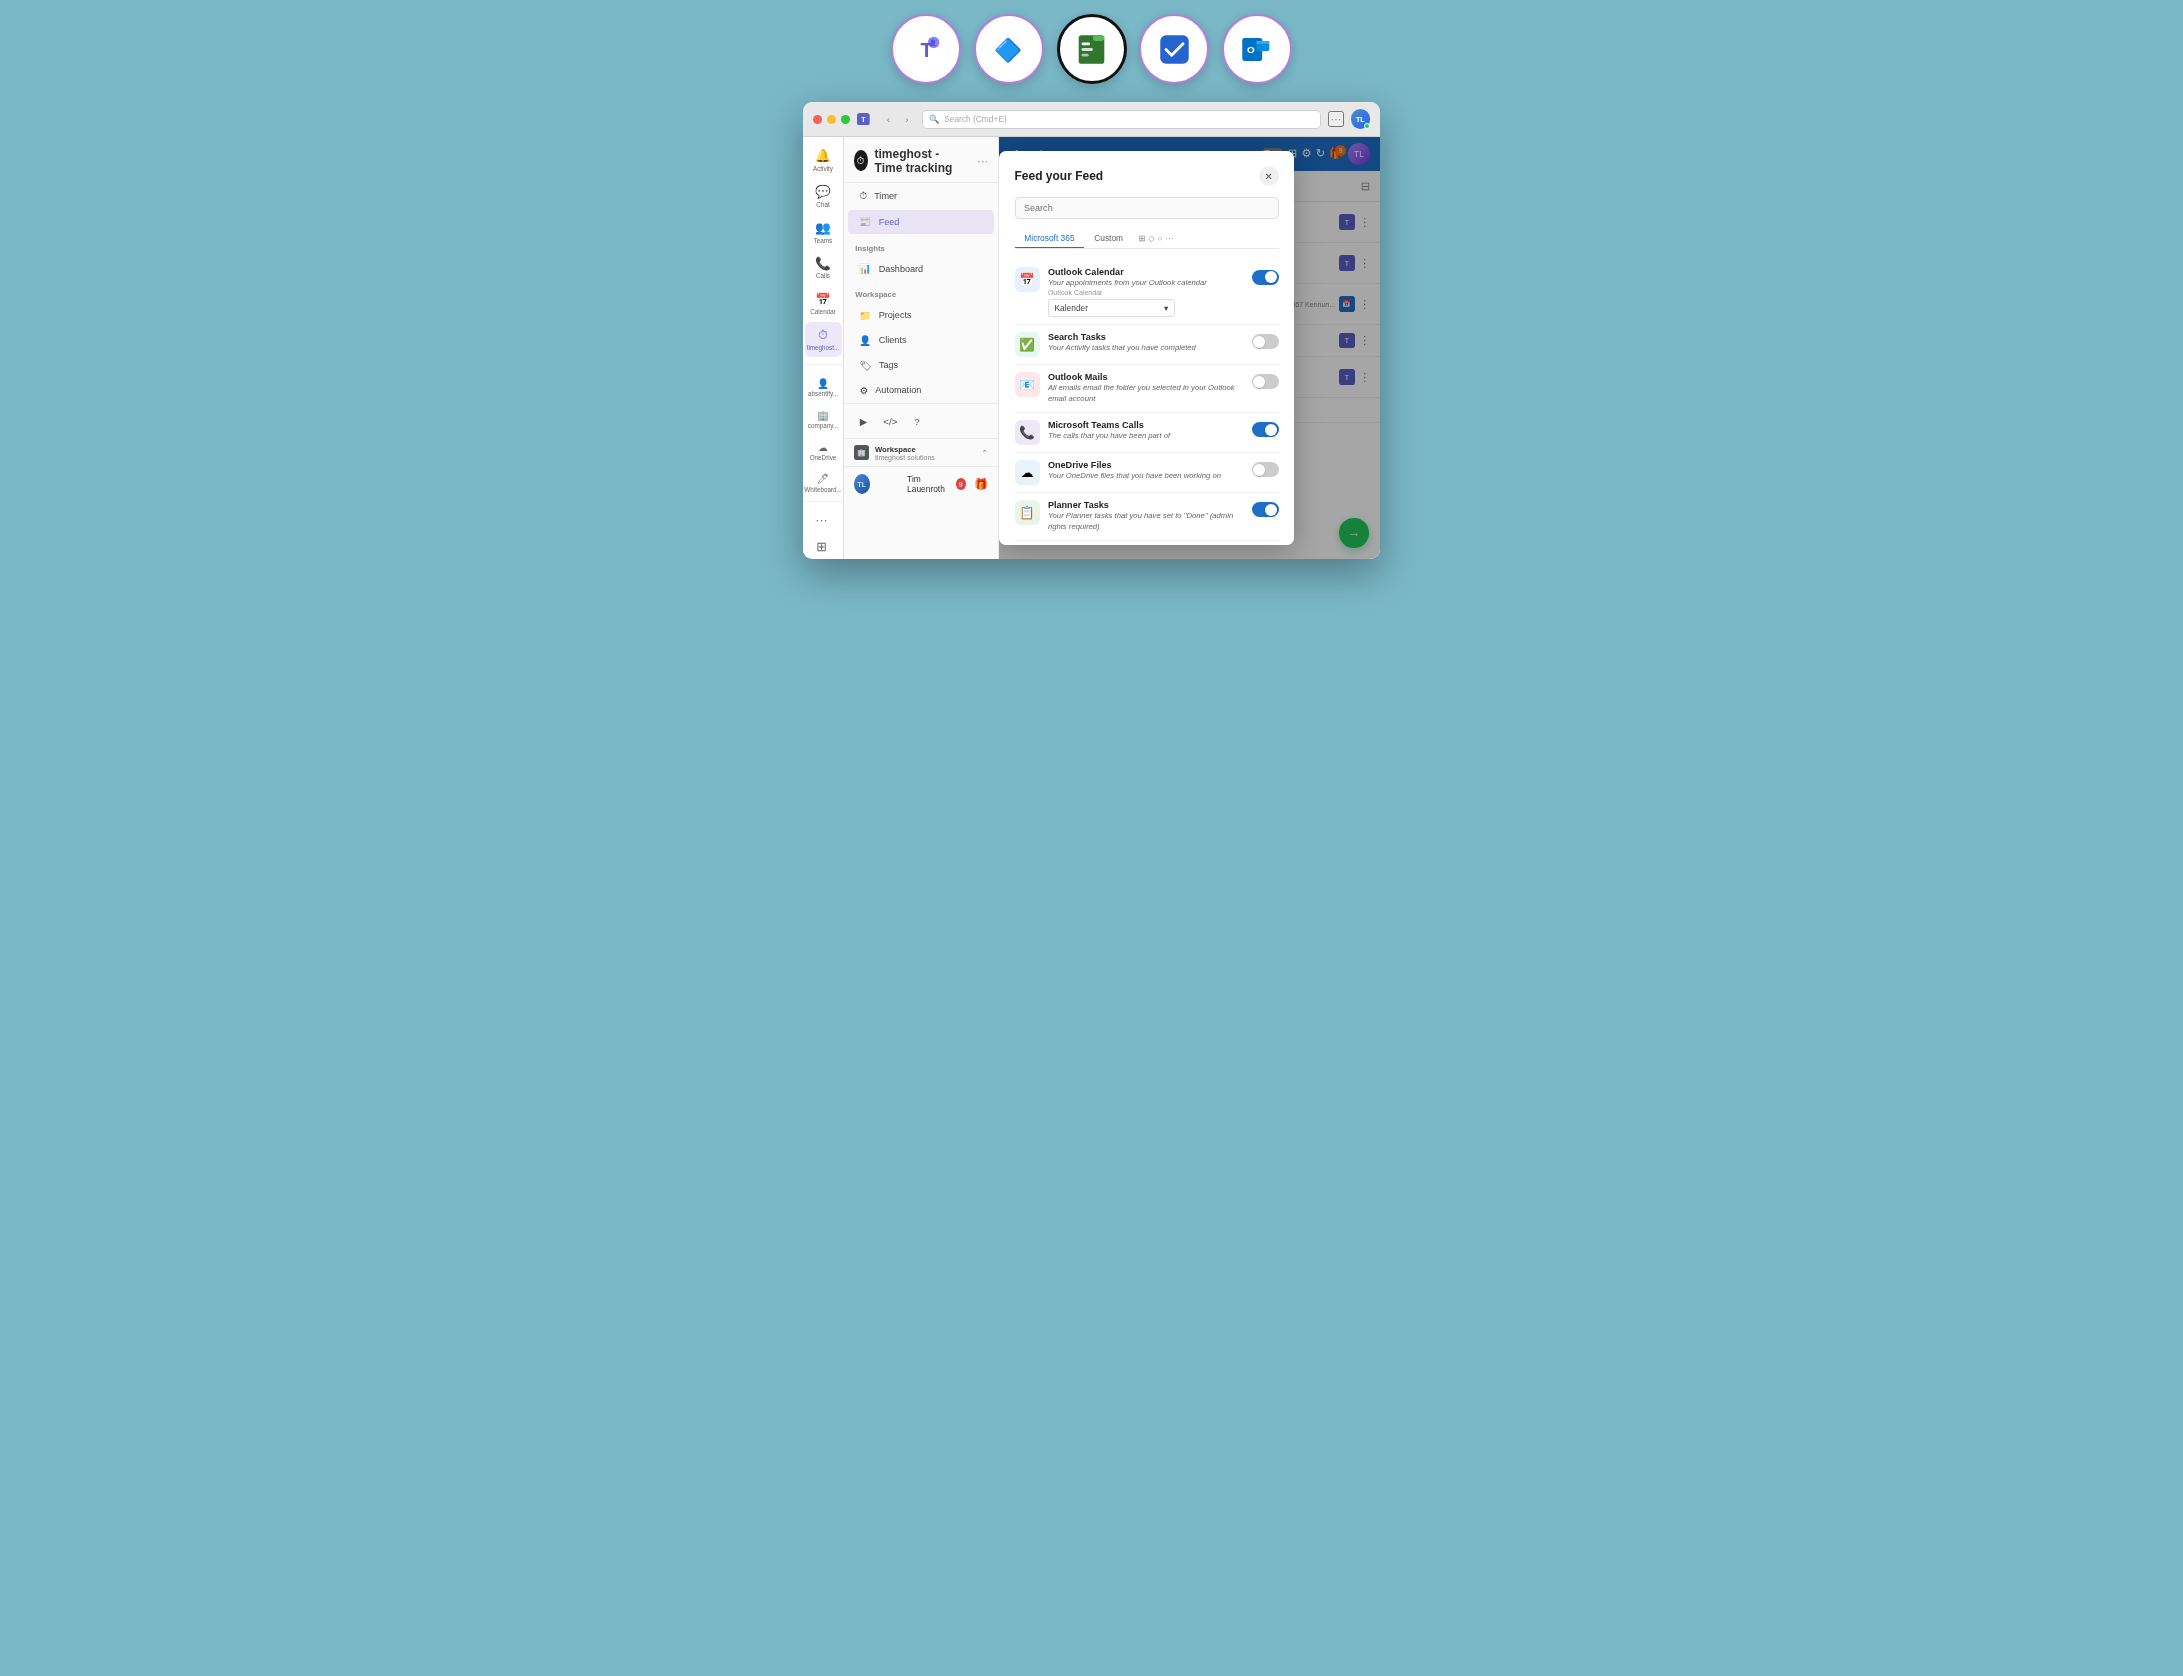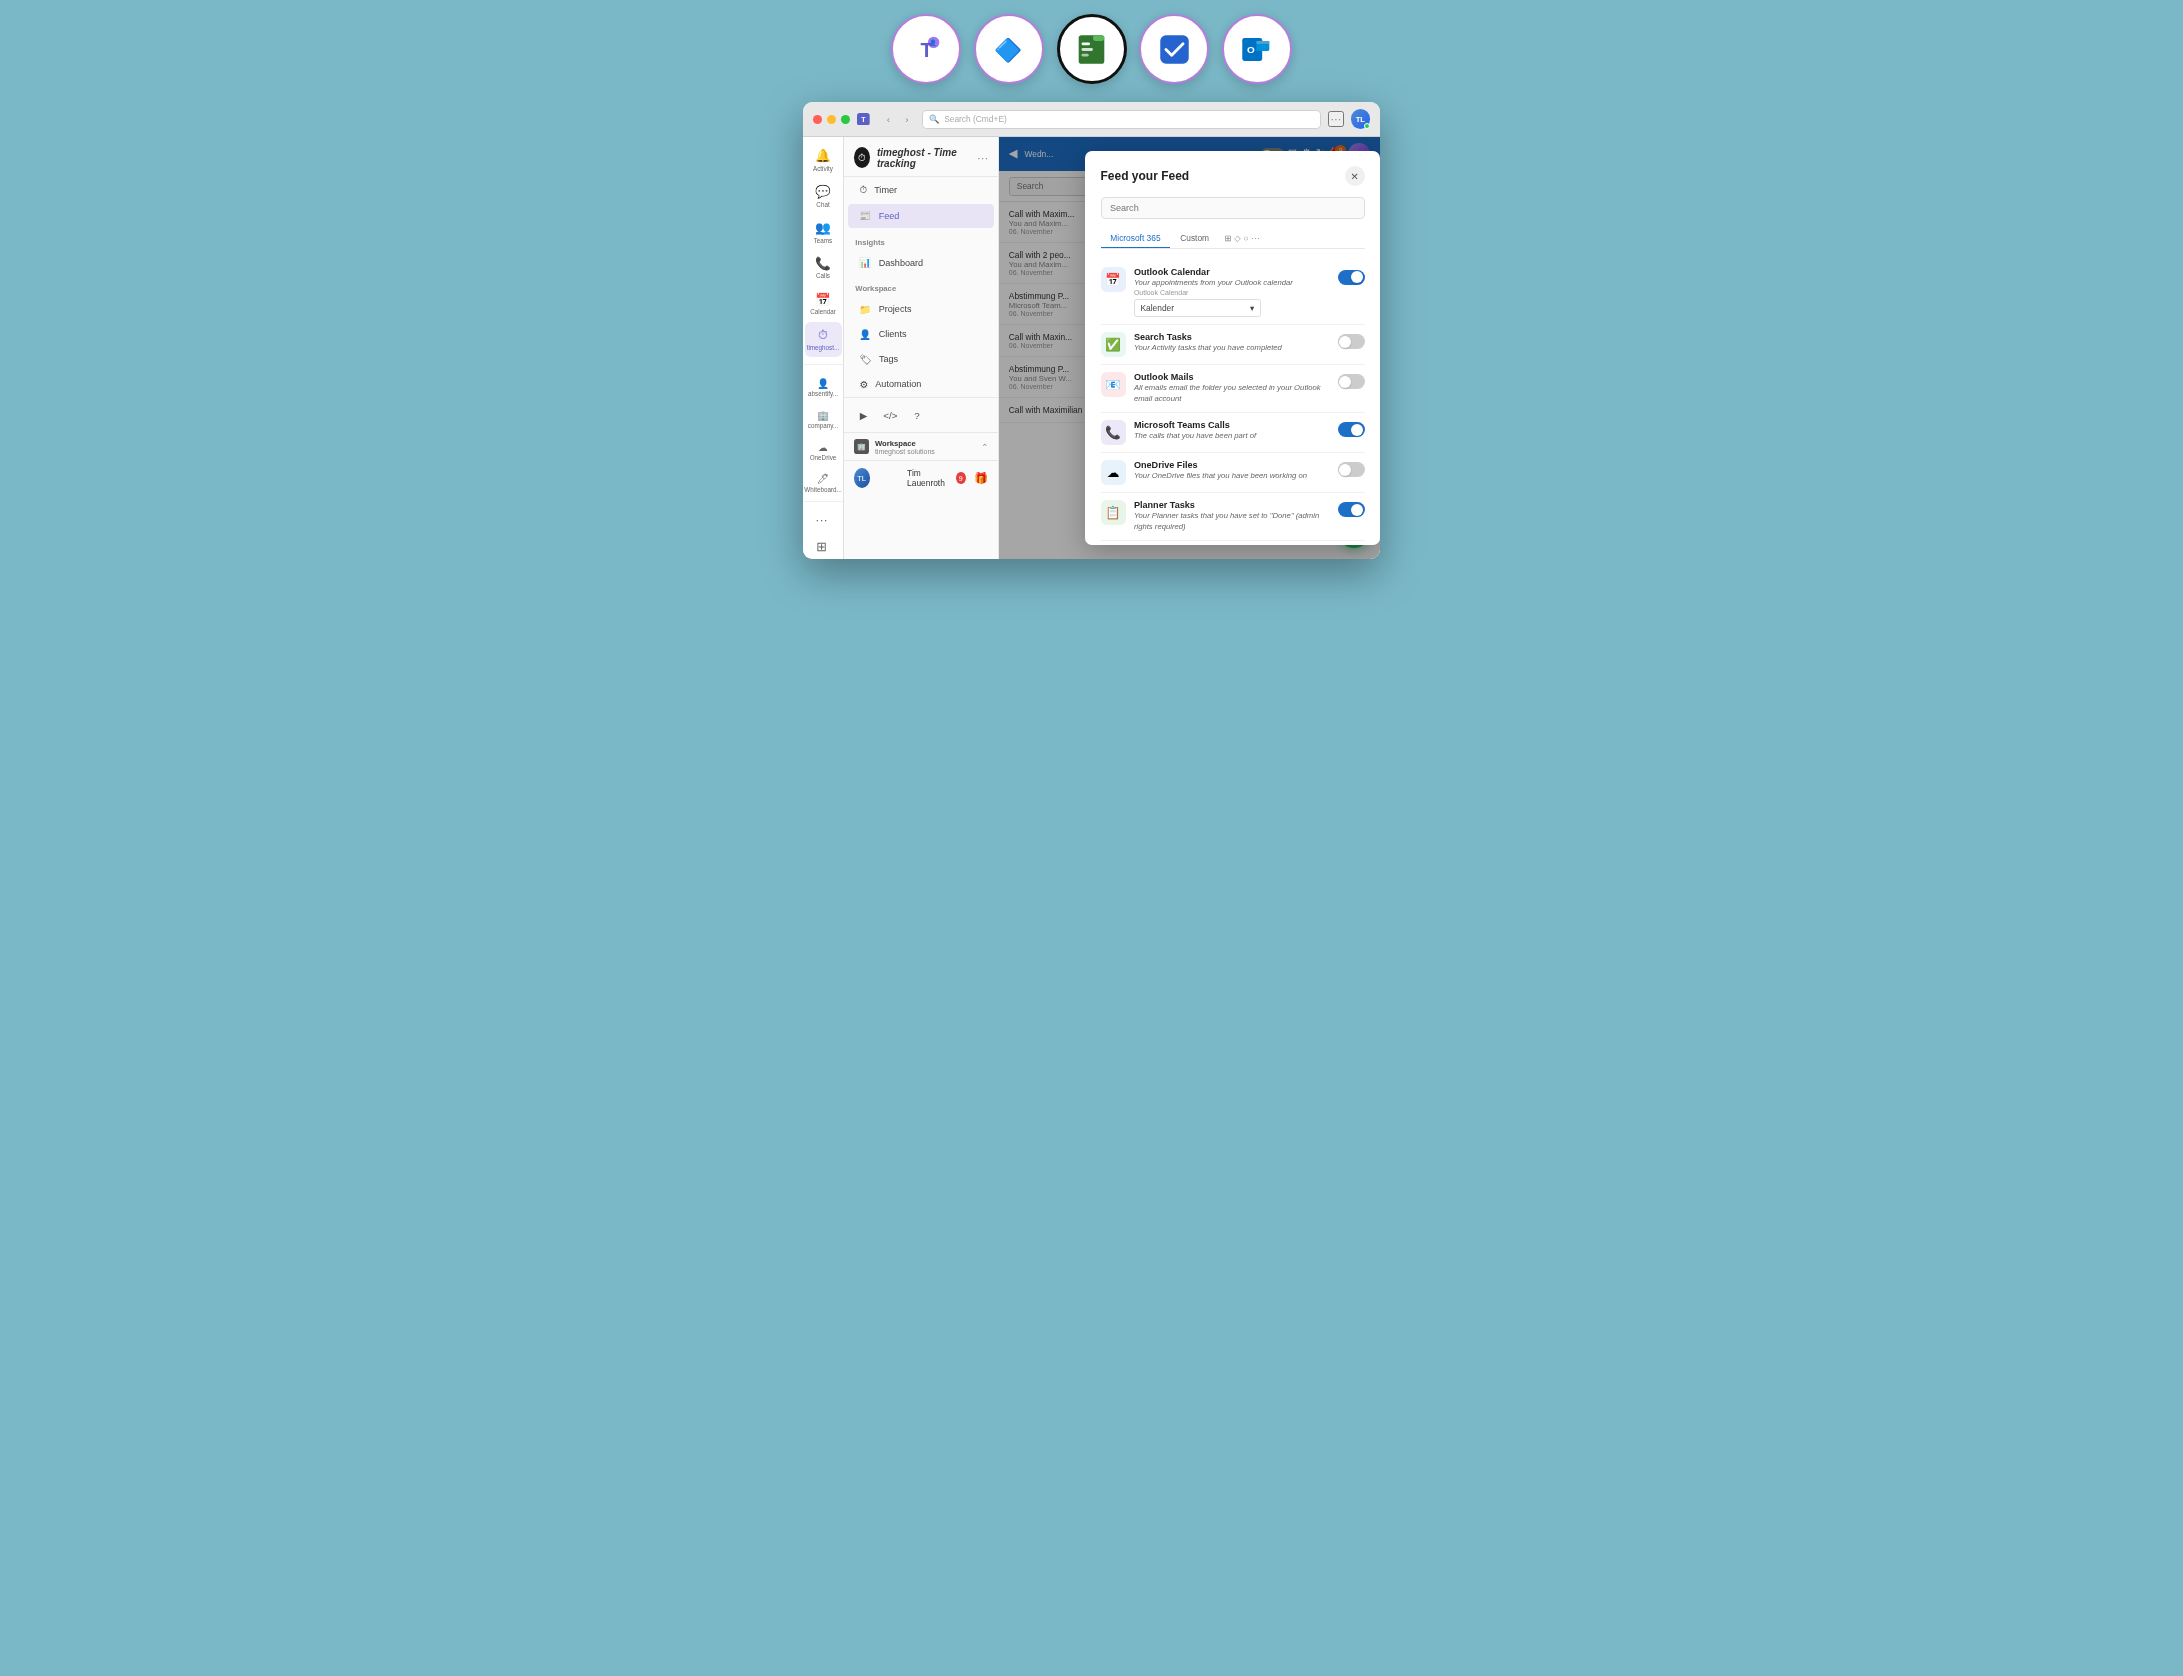--- a/index.html
+++ b/index.html
@@ -156,24 +156,23 @@
       gap: 7px;
       border-bottom: 0.7px solid #e8e8e8;
     }
     .app-logo {
       width: 21px; height: 21px; border-radius: 50%;
       background: #1a1a1a;
       display: flex; align-items: center; justify-content: center;
       font-size: 9.8px; color: white;
     }
     .app-title-text {
-      font-size: 10px;
+      font-size: 12px;
       font-weight: 600;
       color: #333;
-      font-style: italic;
     }
     .app-header-more { margin-left: auto; color: #888; font-size: 11.3px; cursor: pointer; }
     .sidebar-nav-item {
       display: flex;
       align-items: center;
       gap: 7px;
       padding: 6.3px 11.3px;
       font-size: 9.1px;
       color: #444;
       cursor: pointer;
@@ -332,21 +331,21 @@
       color: white; font-size: 7px;
     }
 
     
     .modal-overlay {
       position: absolute;
       inset: 0;
       background: rgba(0,0,0,0.35);
       display: flex;
       align-items: center;
-      justify-content: flex-end;
+      justify-content: flex-start;
       z-index: 100;
     }
     .modal-box {
       background: white;
       border-radius: 7px;
       width: 295px;
       max-height: 394px;
       overflow-y: auto;
       box-shadow: 0 7px 28px rgba(0,0,0,0.25);
       padding: 15.5px 15.5px 12.7px;

